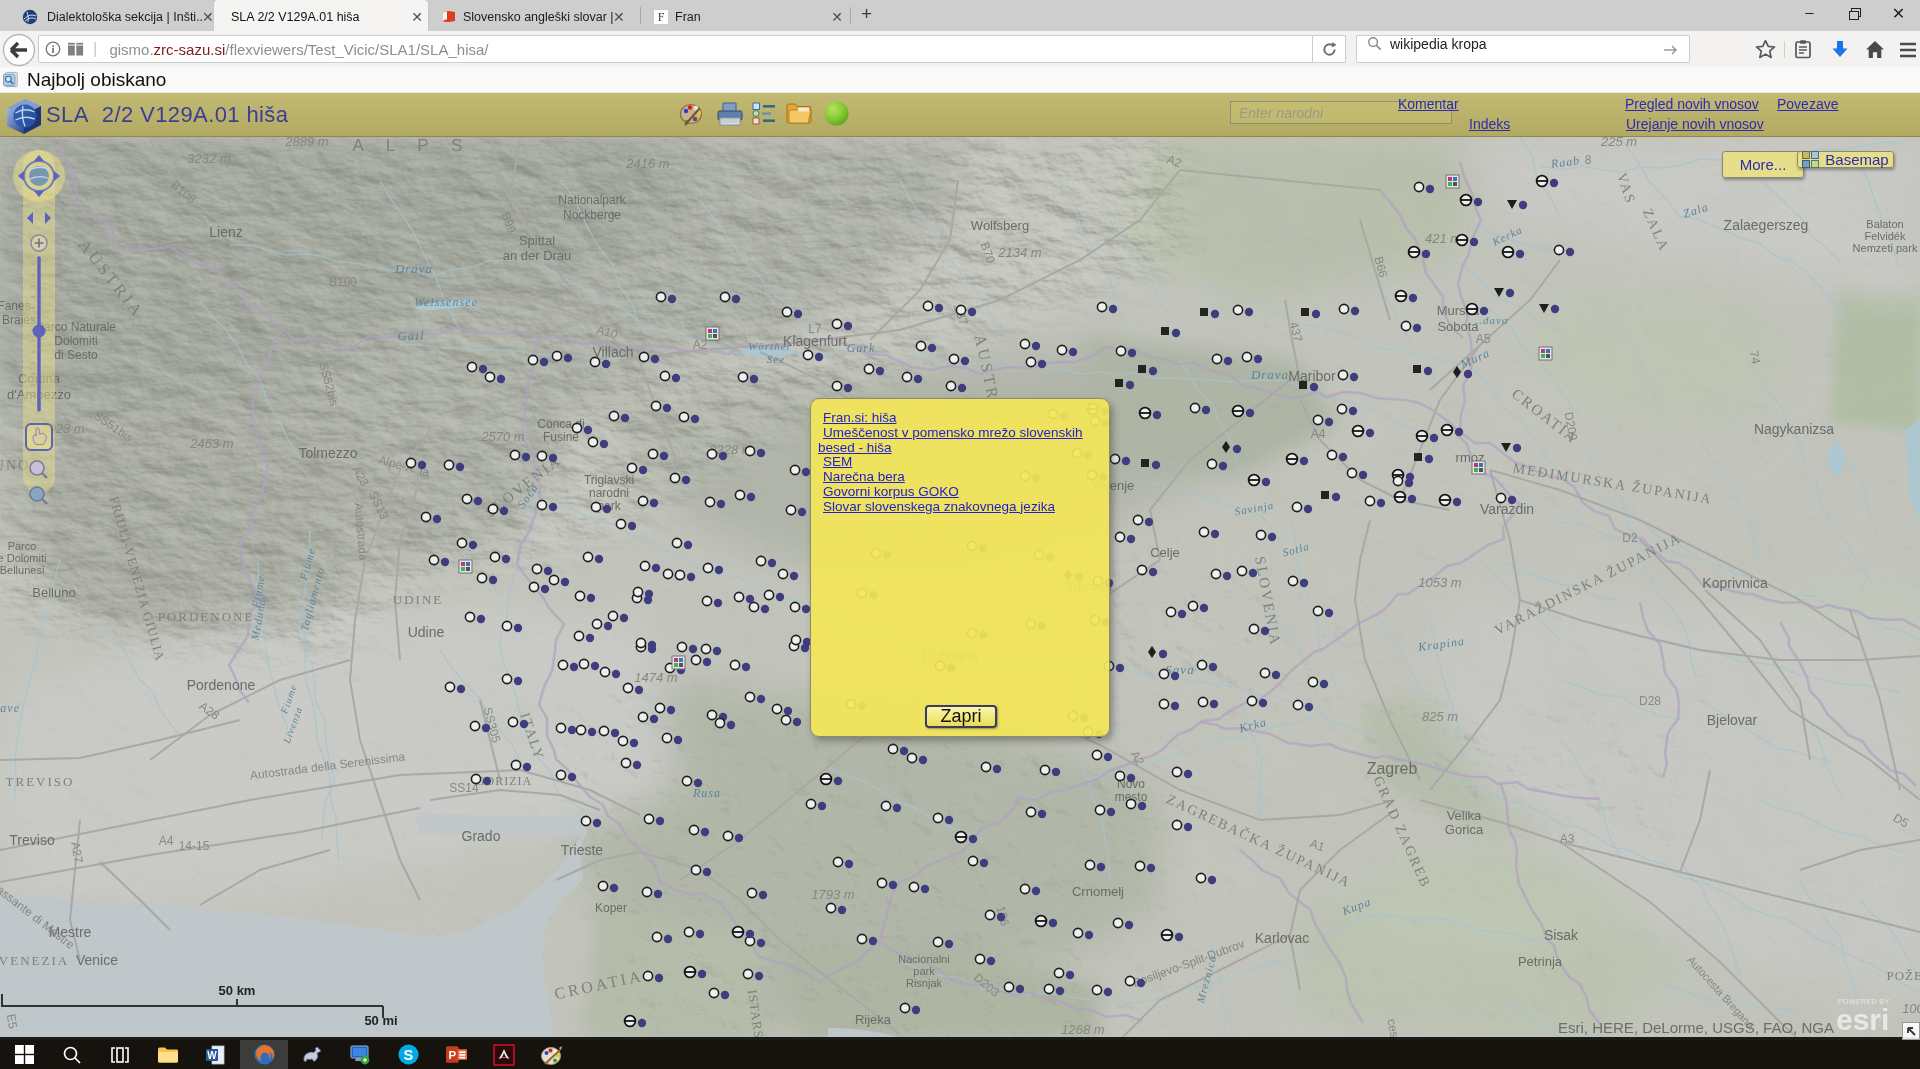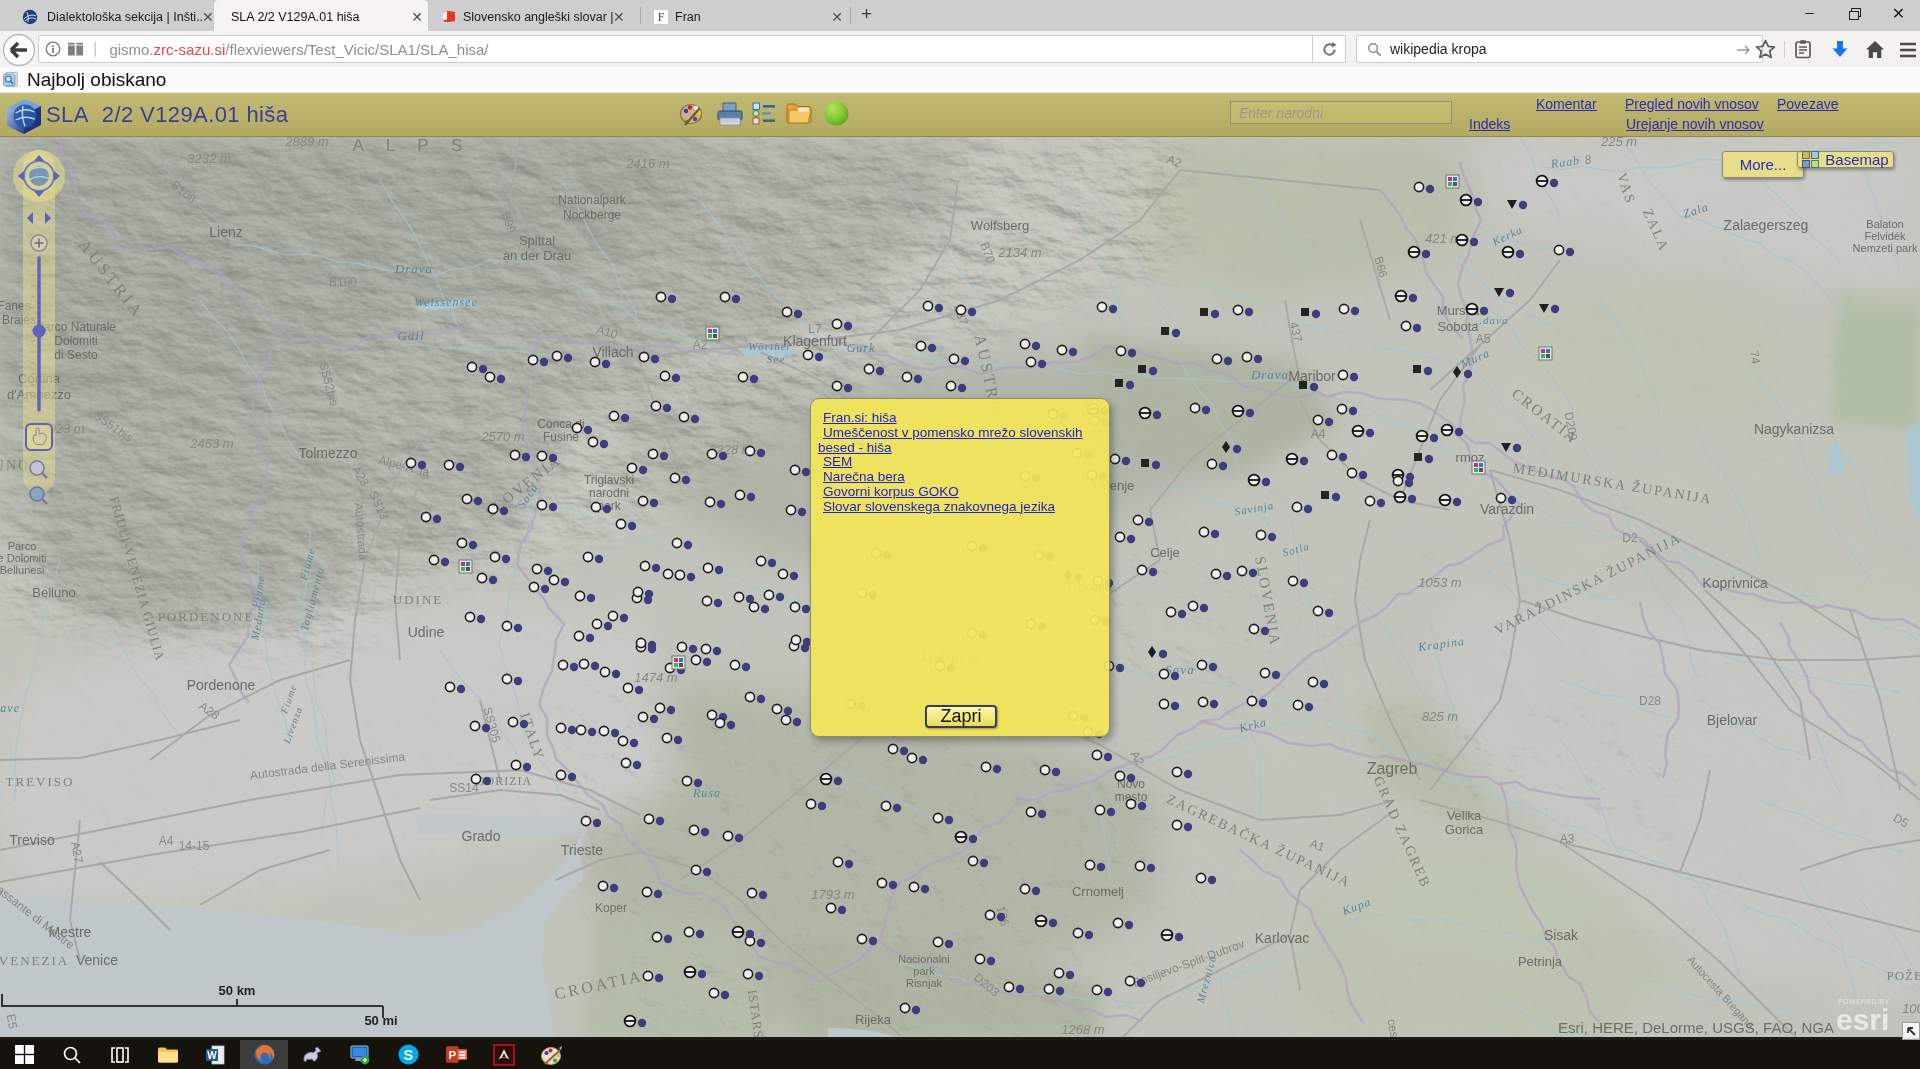--- a/index.html
+++ b/index.html
@@ -5,21 +5,21 @@
 body{width:1920px;height:1069px;overflow:hidden;font-family:"Liberation Sans",sans-serif;position:relative;background:#cfd1ca}
 .abs{position:absolute}
 #tabbar{left:0;top:0;width:1920px;height:31px;background:#cecece}
 .tab{position:absolute;top:2px;height:29px;font-size:12.5px;color:#1b1b1b;display:flex;align-items:center}
 .tab .x{color:#4d4d4d;font-size:14px}
 .tabsep{position:absolute;top:7px;width:1px;height:17px;background:#a9a9a9}
 #activetab{position:absolute;left:214px;top:0;width:214px;height:31px;background:#f5f4f2;border-radius:4px 4px 0 0;box-shadow:0 0 1px #999}
 #navbar{left:0;top:31px;width:1920px;height:36px;background:#f3f2f1}
 #urlbox{position:absolute;left:38px;top:35px;width:1275px;height:28px;background:#fff;border:1px solid #ccc;border-radius:2px 0 0 2px;display:flex;align-items:center;font-size:15px}
 #reloadbox{position:absolute;left:1313px;top:35px;width:33px;height:28px;background:#fff;border:1px solid #ccc;border-left:none}
-#searchbox{position:absolute;left:1356px;top:35px;width:407px;height:28px;background:#fff;border:1px solid #ccc;border-radius:2px;display:flex;align-items:center;font-size:14px;color:#222}
+#searchbox{position:absolute;left:1356px;top:35px;width:334px;height:28px;background:#fff;border:1px solid #ccc;border-radius:2px;display:flex;font-size:14px;color:#222}
 #bookbar{left:0;top:67px;width:1920px;height:26px;background:#fbfafa;border-bottom:1px solid #e8e6e4;display:flex;align-items:center;font-size:19px;color:#111}
 #appheader{left:0;top:93px;width:1920px;height:44px;background:linear-gradient(#c2ba73,#b2aa61);border-bottom:1px solid #8f8850}
 #apptitle{position:absolute;left:46px;top:102px;font-size:22px;color:#3c3e96;letter-spacing:0.4px}
 .hlink{color:#2d2bb4;text-decoration:underline;font-size:14px}
 #map{left:0;top:137px;width:1920px;height:903px;overflow:hidden}
 #popup{left:810px;top:398px;width:300px;height:339px;background:rgba(242,229,88,0.93);border:1px solid #8d8d6a;border-radius:9px;box-shadow:3px 4px 7px rgba(60,60,60,0.45);font-size:13.5px;overflow:hidden}
 #popup a{color:#2222cc;text-decoration:underline}
 #popup .lk{line-height:14.8px;padding-left:7px;text-indent:5px}
 #zapri{position:absolute;left:114px;top:306px;width:72px;height:23px;background:linear-gradient(#fbf7ae,#e8dd55);border:2px solid #3b3b66;border-radius:4px;font-size:18px;color:#111;text-align:center;line-height:18px;box-shadow:1px 1px 2px rgba(0,0,0,.35)}
 .mbtn{position:absolute;background:rgba(232,224,132,0.92);border:1px solid #8a8a74;border-radius:3px;box-shadow:1px 2px 3px rgba(70,70,70,.5);color:#2d2bb4;font-size:15px;display:flex;align-items:center;justify-content:center}
@@ -75,21 +75,21 @@
       <rect x="7.2" y="4.2" width="1.7" height="1.7" fill="#777"></rect>
       <rect x="7.2" y="6.8" width="1.7" height="5.2" fill="#777"></rect>
     </svg>
   <svg width="17" height="15" viewBox="0 0 17 15" style="margin-right:9px;flex:none">
       <rect x="1" y="3.5" width="6.8" height="10" fill="#808080"></rect>
       <rect x="9.3" y="3.5" width="6.8" height="10" fill="#808080"></rect>
       <rect x="1" y="0.8" width="6.8" height="1.8" fill="#808080"></rect>
       <rect x="9.3" y="0.8" width="6.8" height="1.8" fill="#808080"></rect>
     </svg>
   <span style="color:#c9c9c9;margin-right:12px;font-size:17px;font-weight:100">|</span>
-  <span style="color:#8e8e8e">gismo.<span style="color:#ef4444">zrc-sazu.si</span>/flexviewers/Test_Vicic/SLA1/SLA_hisa/</span>
+  <span style="color:#8e8e8e">gismo.<span style="color:#7f1d1d">zrc-sazu.si</span>/flexviewers/Test_Vicic/SLA1/SLA_hisa/</span>
 </div>
 <div id="reloadbox" class="abs"></div>
 <svg class="abs" width="17" height="17" viewBox="0 0 18 18" style="left:1321px;top:41px">
     <path d="M14.5 9 a5.5 5.5 0 1 1 -2.2-4.4" fill="none" stroke="#6f6f6f" stroke-width="2"></path>
     <path d="M12 1 L16.5 4.2 L11.5 6.8 Z" fill="#6f6f6f"></path>
   </svg>
 <div id="searchbox">
   <svg width="15" height="15" viewBox="0 0 16 16" style="margin:0 8px 0 10px;flex:none">
       <circle cx="6.5" cy="6.5" r="4.6" fill="none" stroke="#8a8a8a" stroke-width="1.5"></circle>
       <line x1="10" y1="10" x2="14.5" y2="14.5" stroke="#8a8a8a" stroke-width="1.8"></line>
@@ -175,21 +175,21 @@
  <defs>
       <radialGradient id="grn" cx="0.35" cy="0.3" r="0.8">
         <stop offset="0" stop-color="#b8e55a"></stop>
         <stop offset="0.6" stop-color="#7ec530"></stop>
         <stop offset="1" stop-color="#57a018"></stop>
       </radialGradient>
     </defs>
  <circle cx="13.5" cy="13.5" r="12" fill="url(#grn)"></circle>
 </svg>
 <div class="abs" style="left:1230px;top:101px;width:222px;height:23px;border:1px solid #8f8f78;background:rgba(210,202,120,0.35);color:#9a9a88;font-style:italic;font-size:14px;line-height:22px;padding-left:8px">Enter narodni</div>
-<a class="hlink abs" style="left:1536px;top:96px">Komentar</a>
+<a class="hlink abs" style="left:1398px;top:96px">Komentar</a>
 <a class="hlink abs" style="left:1469px;top:116px">Indeks</a>
 <a class="hlink abs" style="left:1625px;top:96px">Pregled novih vnosov</a>
 <a class="hlink abs" style="left:1626px;top:116px">Urejanje novih vnosov</a>
 <a class="hlink abs" style="left:1777px;top:96px">Povezave</a>
 <div id="map" class="abs">
     <svg width="1920" height="903" viewBox="0 0 1920 903" style="position:absolute;left:0;top:0">
 <rect width="1920" height="903" fill="#cfd1c8"></rect>
 <filter id="noise" x="0" y="0" width="100%" height="100%">
 <feTurbulence type="fractalNoise" baseFrequency="0.013 0.013" numOctaves="4" seed="7" result="t"></feTurbulence>
 <feColorMatrix in="t" type="matrix" values="0 0 0 0 0.42  0 0 0 0 0.44  0 0 0 0 0.40  0 0 0 0.9 0"></feColorMatrix>

